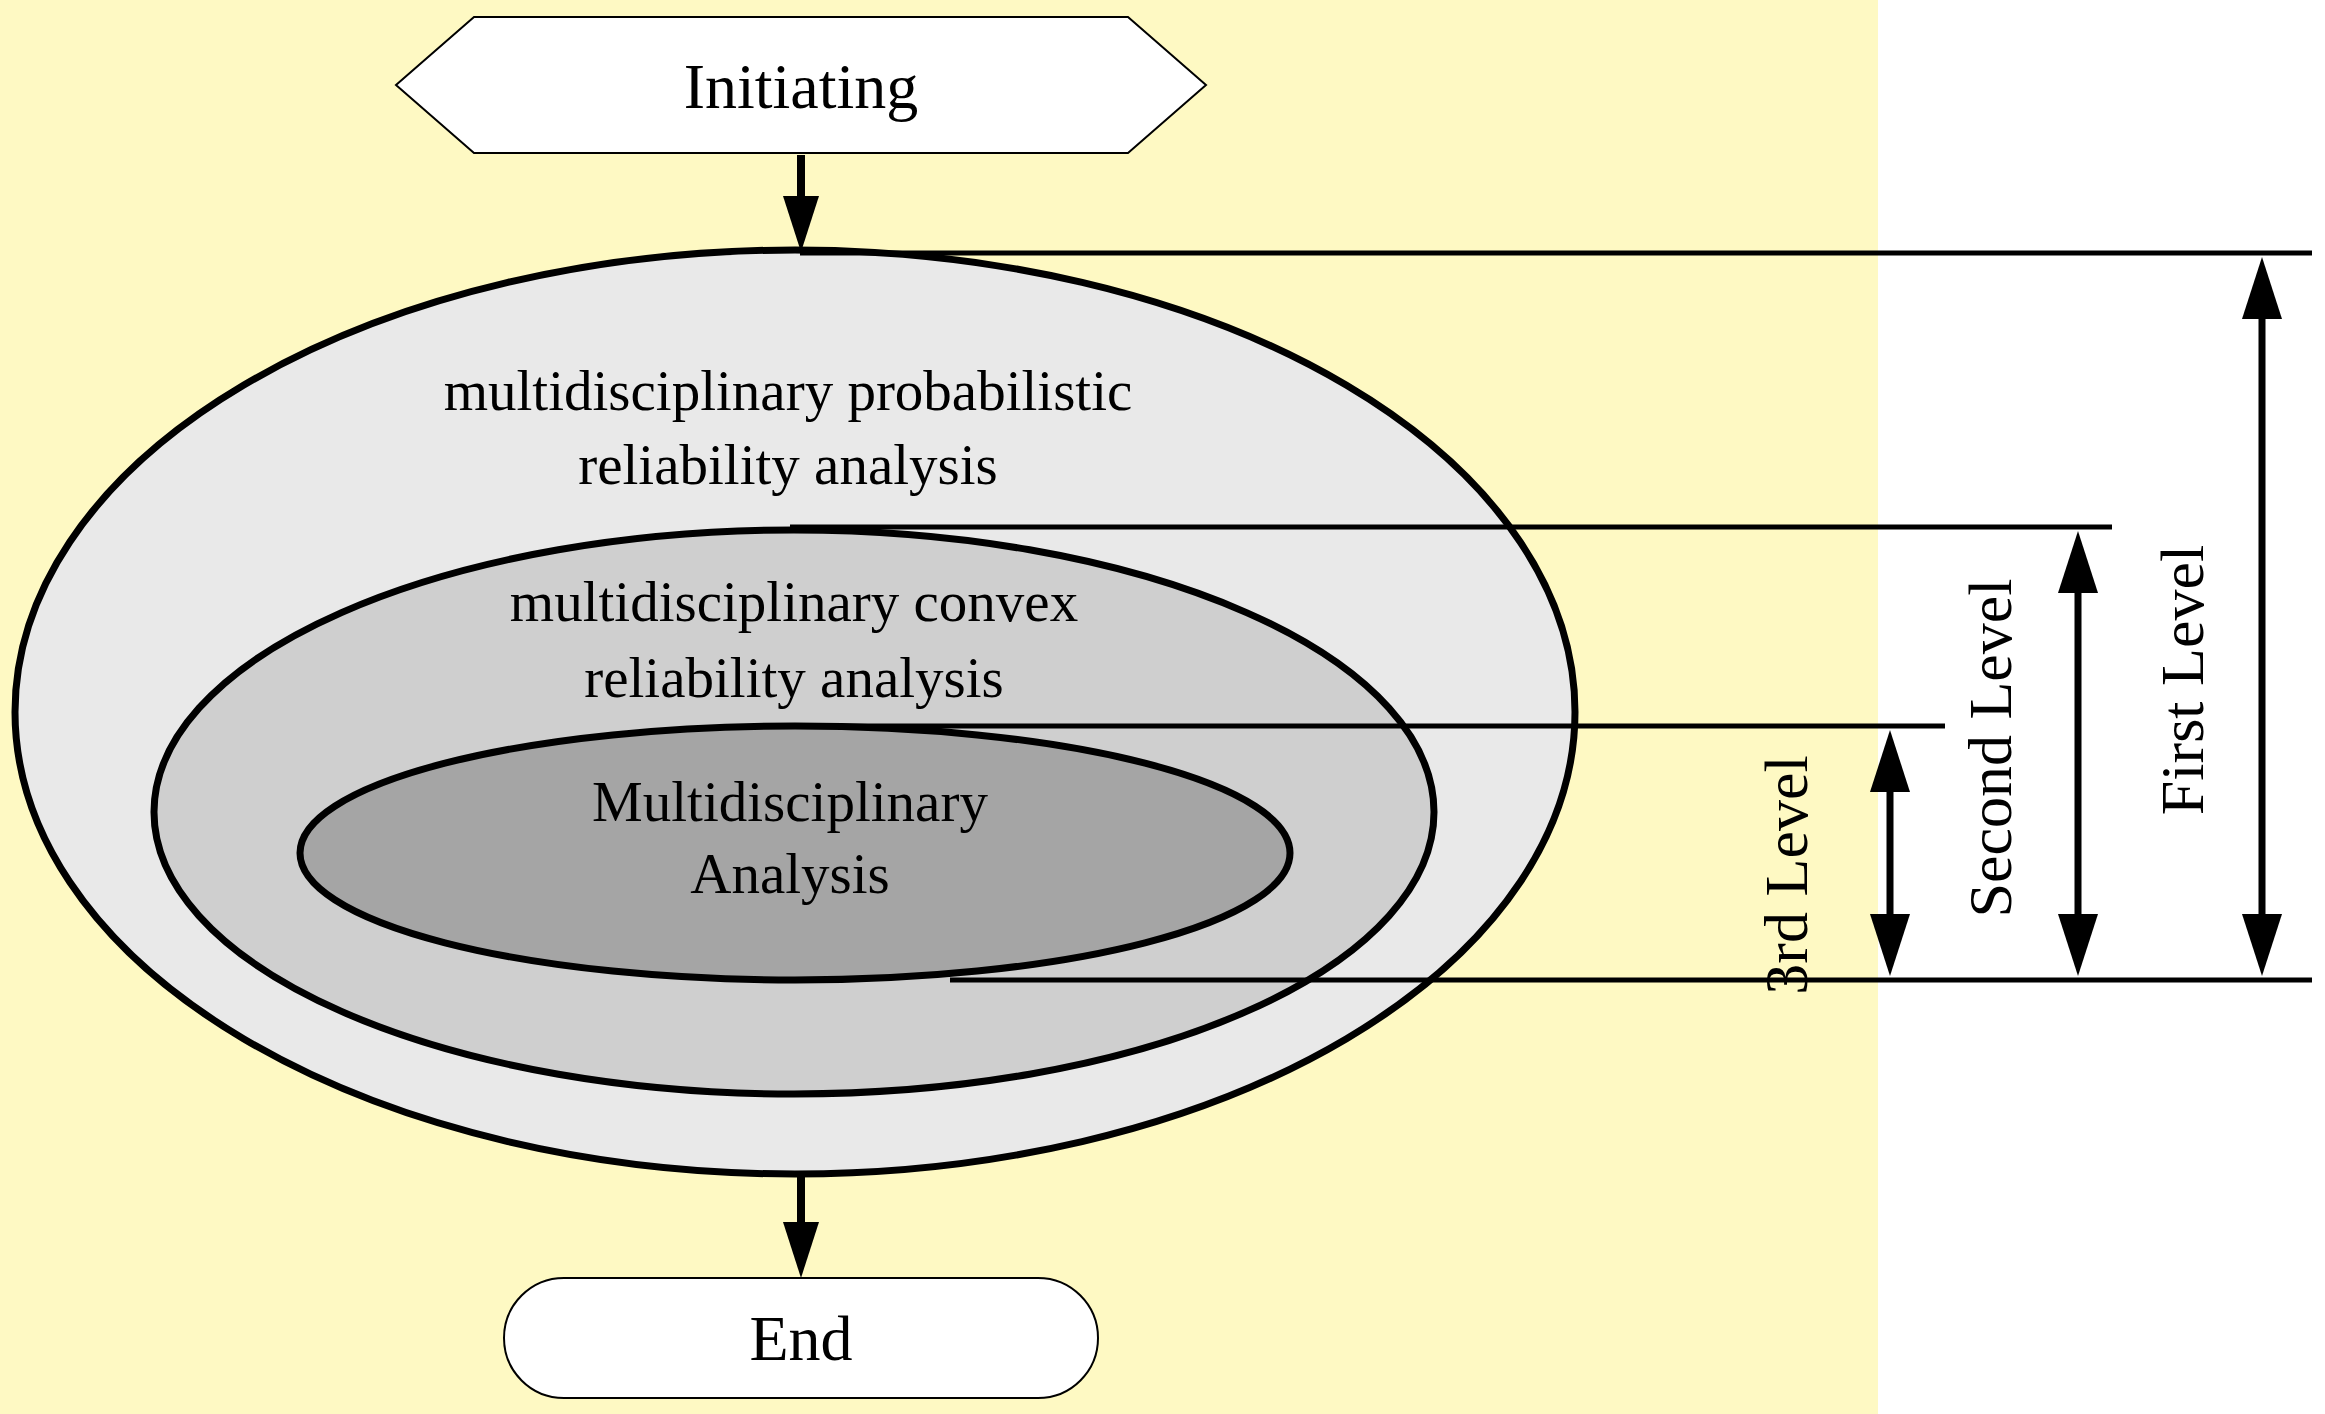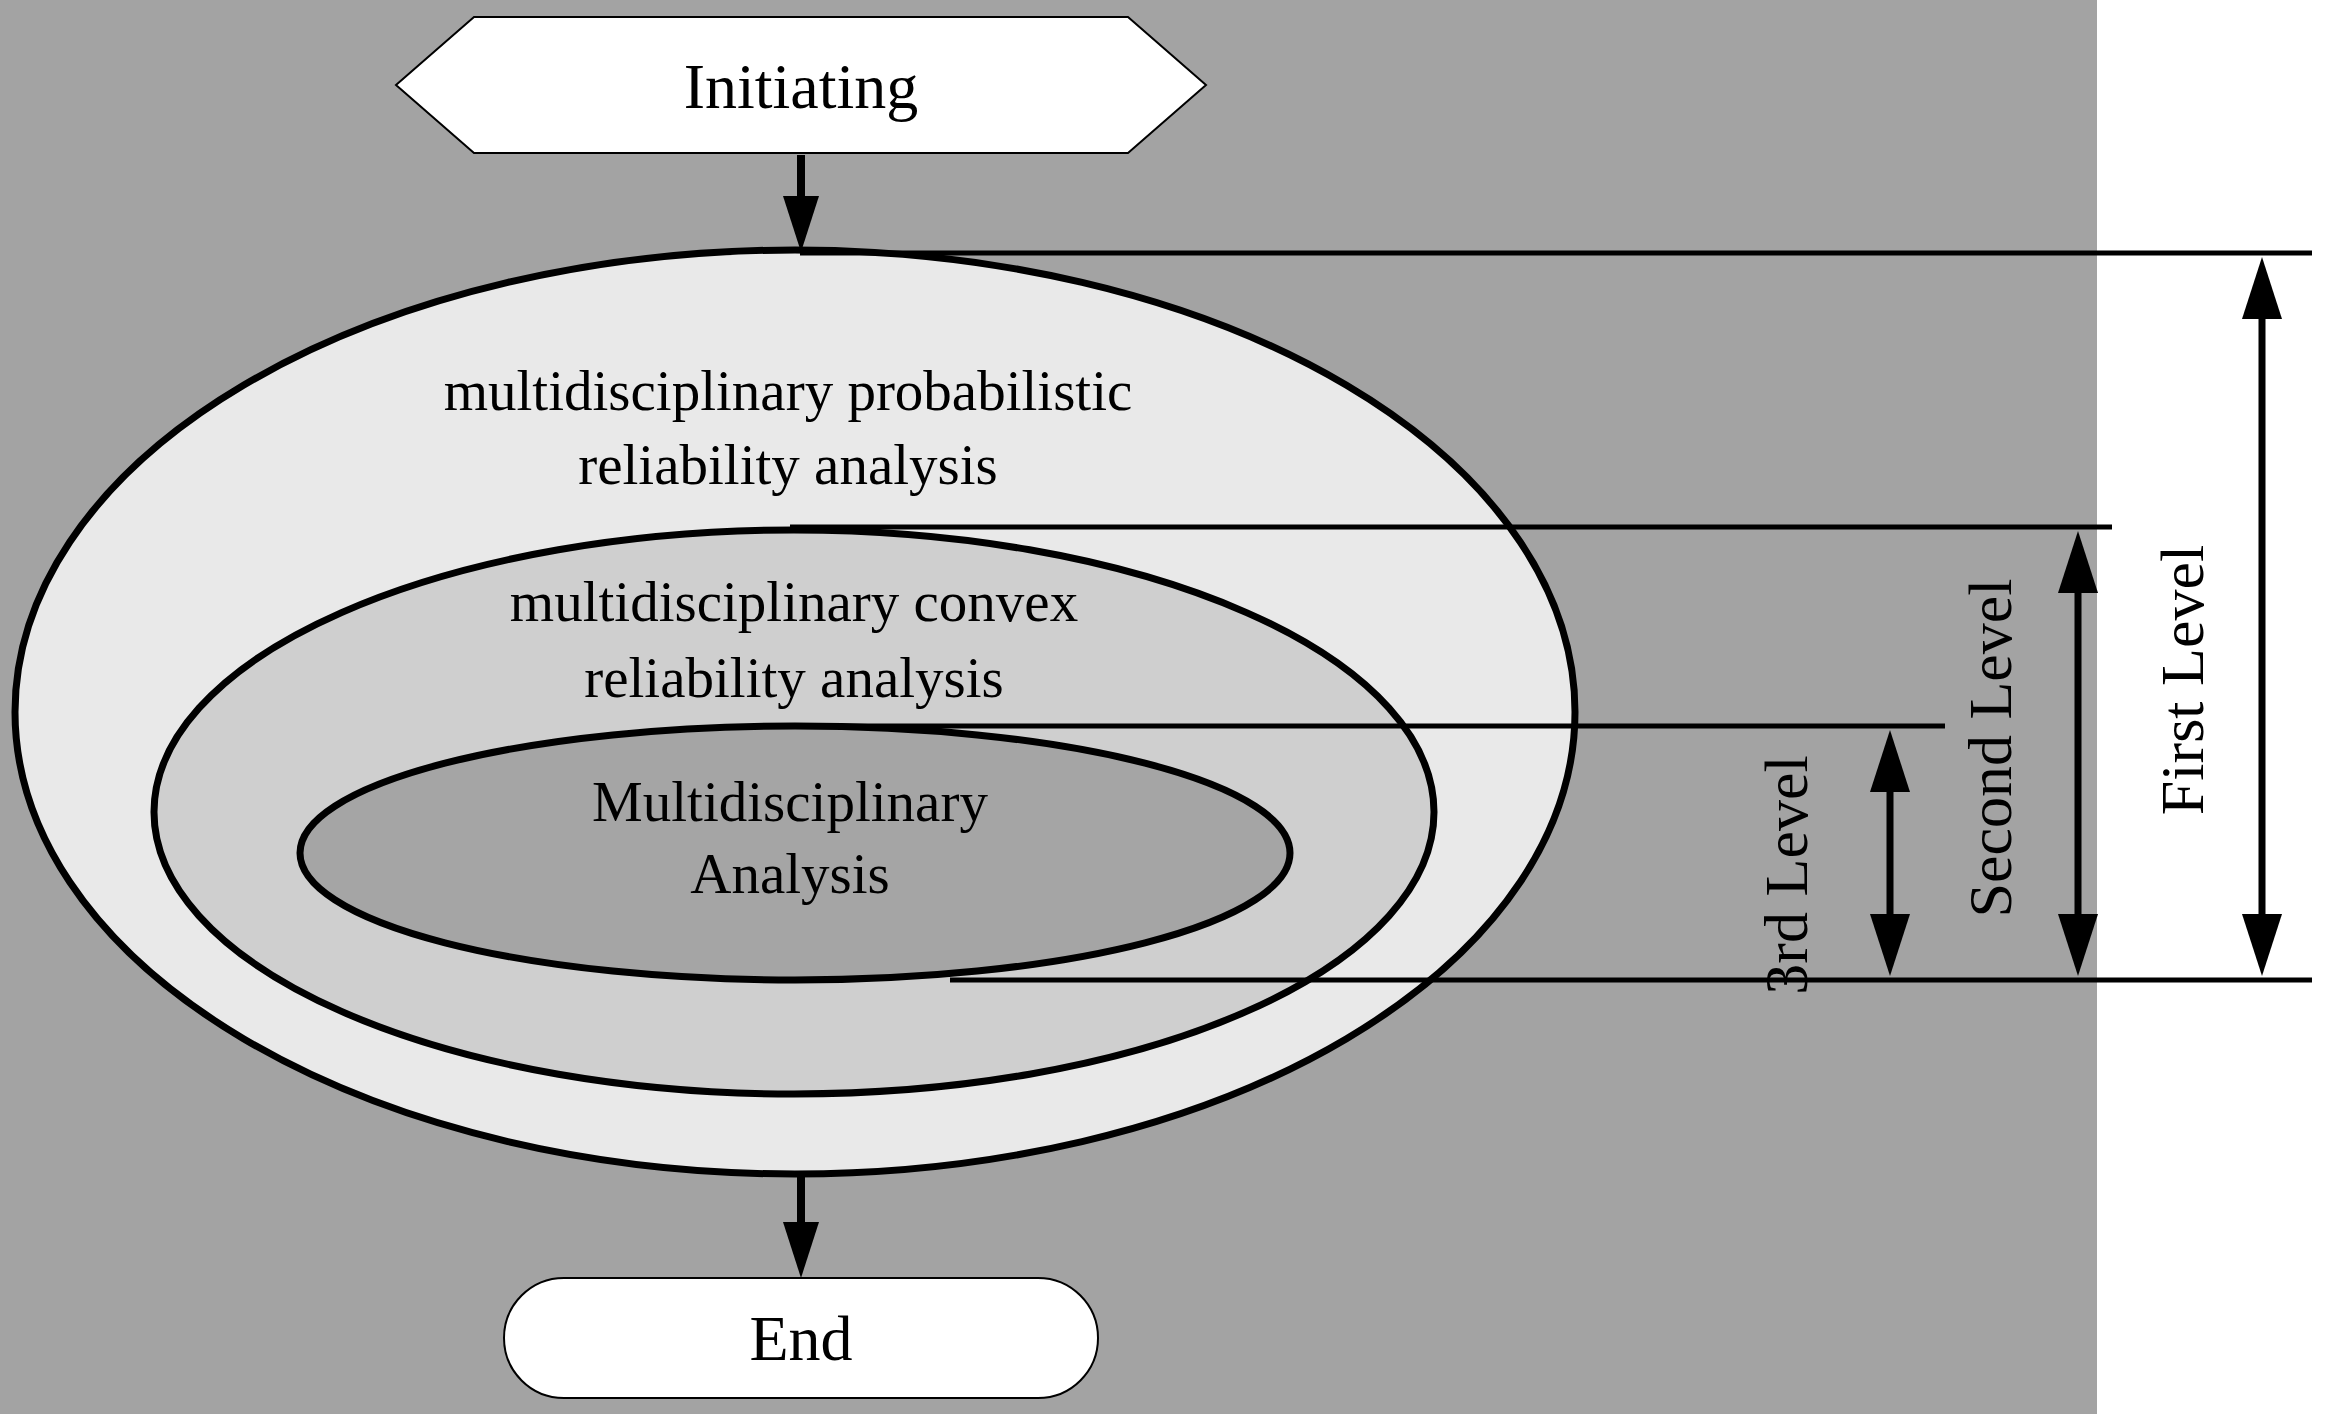--- a/index.html
+++ b/index.html
@@ -2,24 +2,24 @@
 <html><head>
 <meta charset="utf-8">
 <style>
   html,body{
     margin:0;
     padding:0;
     background:#ffffff;
     font-family:"Liberation Serif", serif;
   }
   .stage{
-    width:2097px;
+    width:1878px;
     height:1414px;
     position:relative;
-    background:#a3a3a3;
+    background:#fef9c3;
   }
   svg{display:block}
   .node-shape{
     fill:#ffffff;
     stroke:#000000;
     stroke-width:2;
   }
   .ellipse-shape{
     stroke:#000000;
     stroke-width:7;

